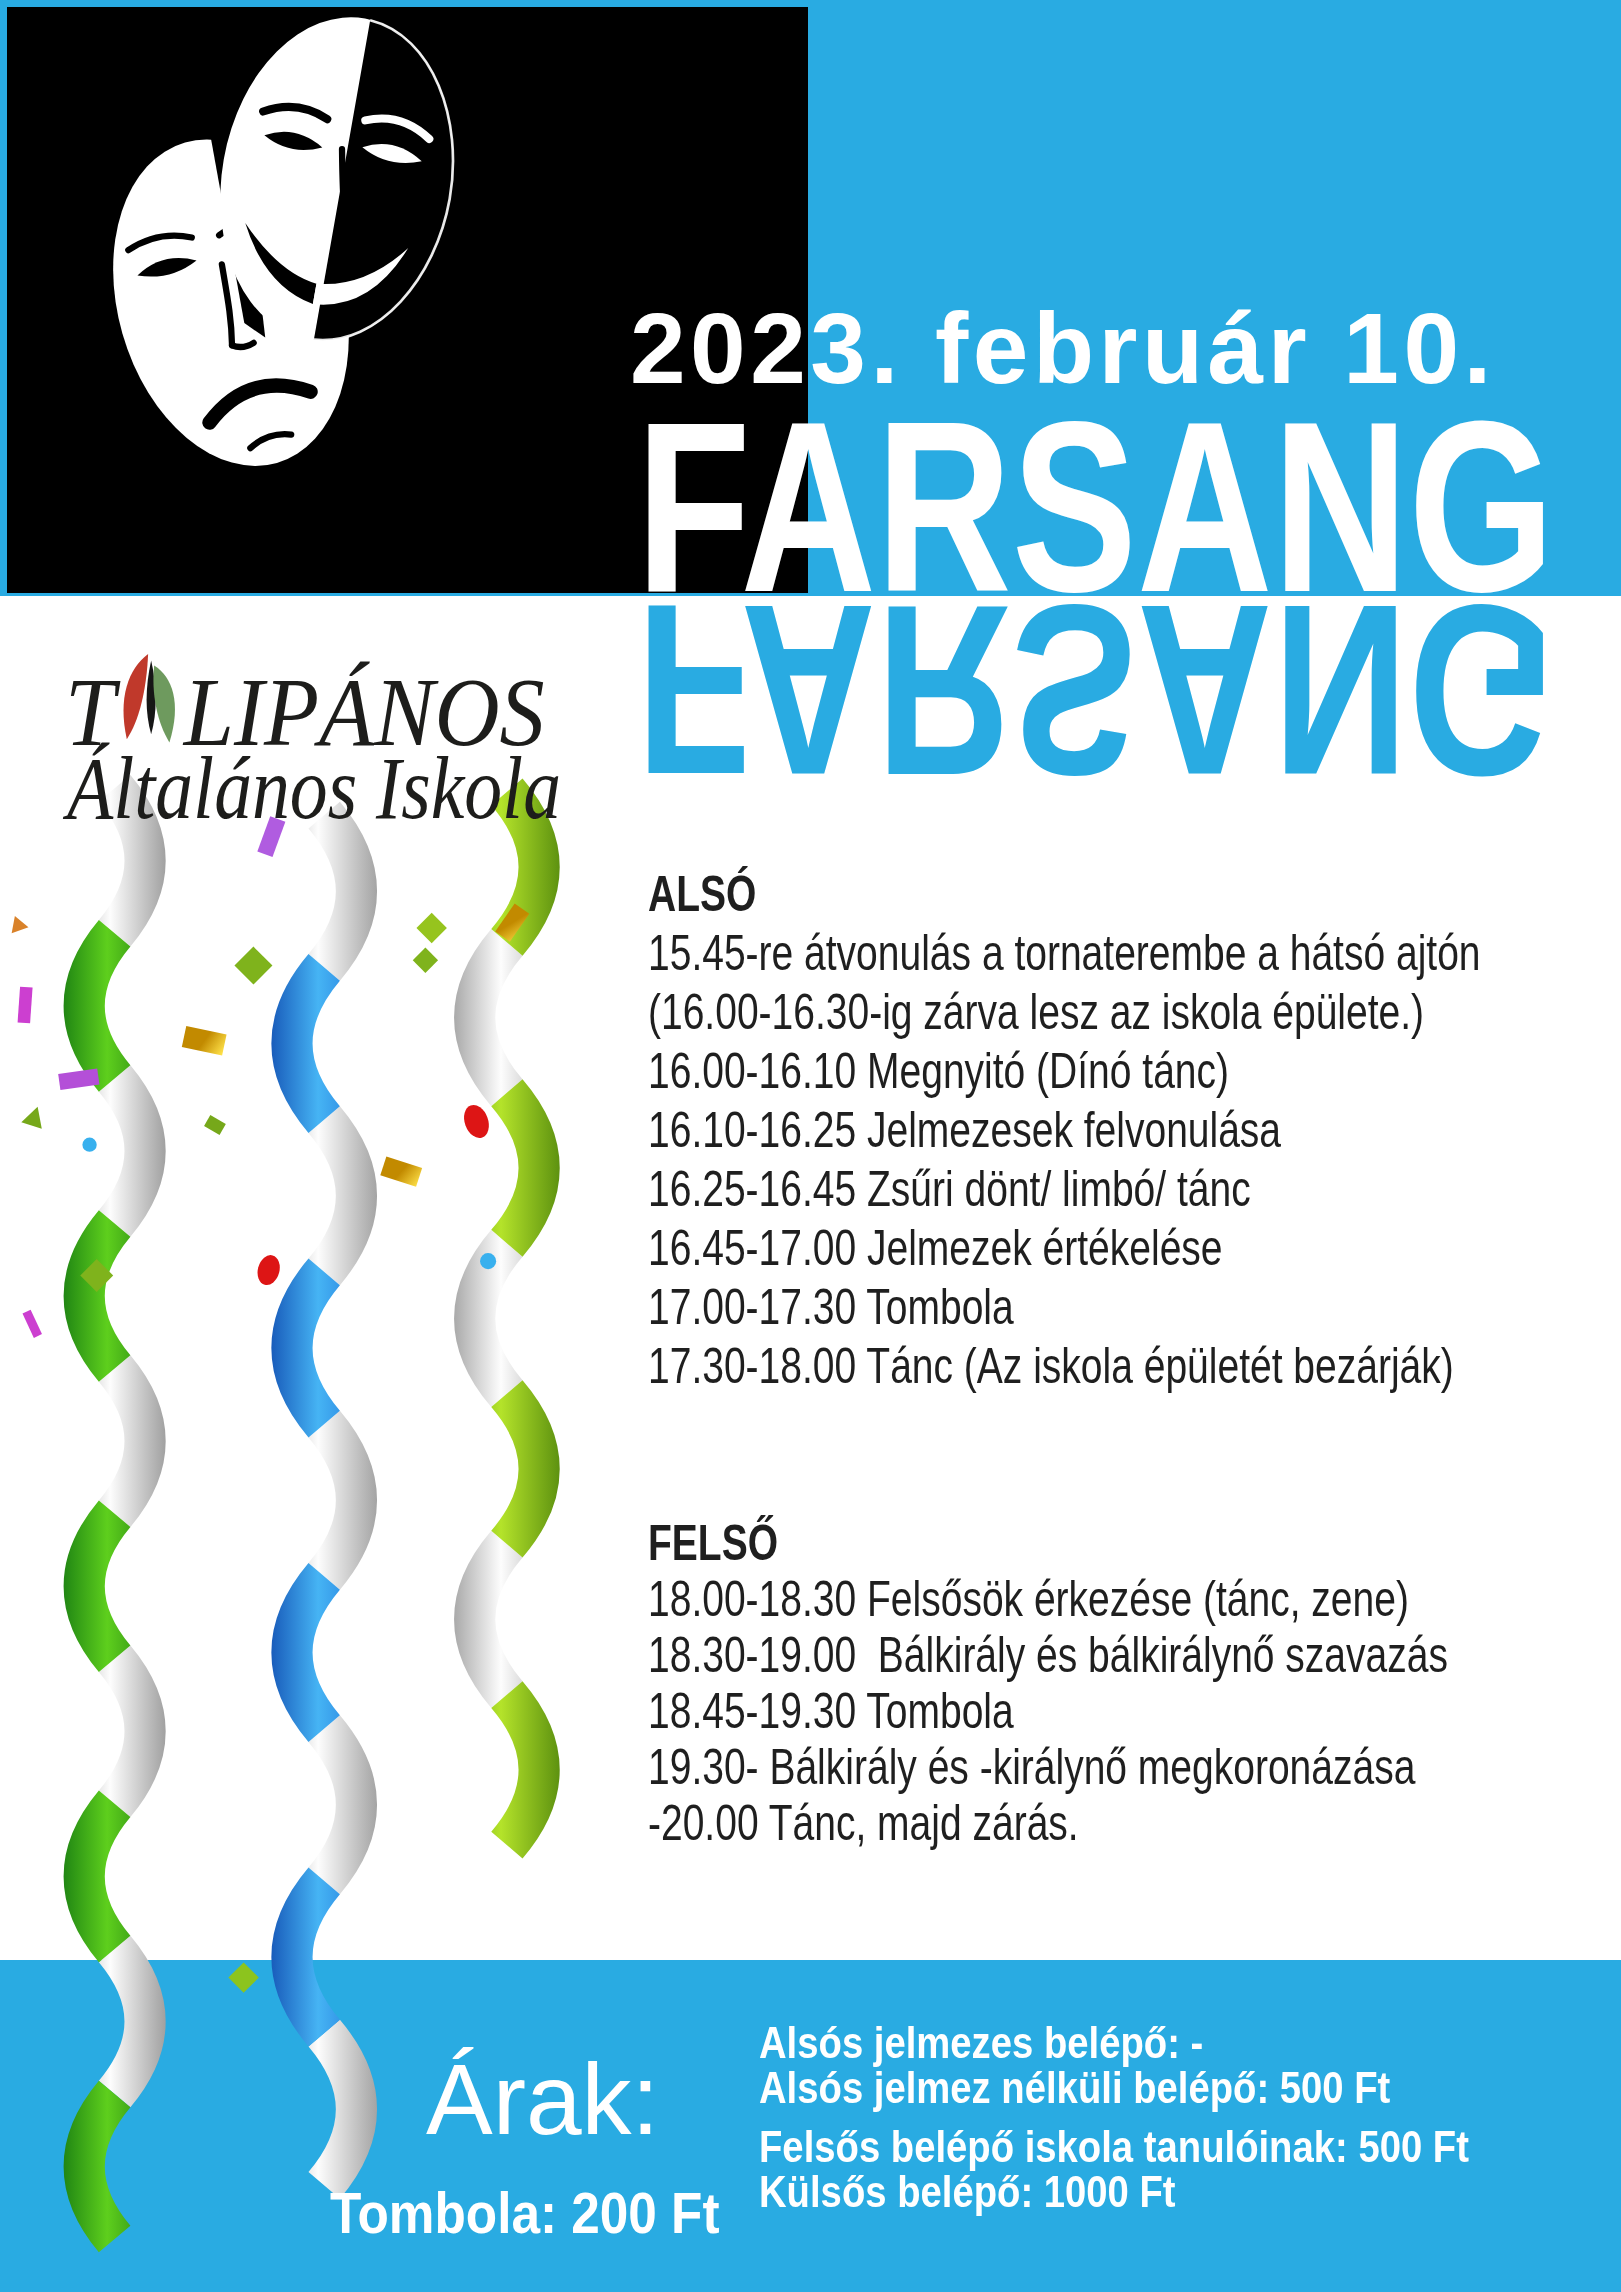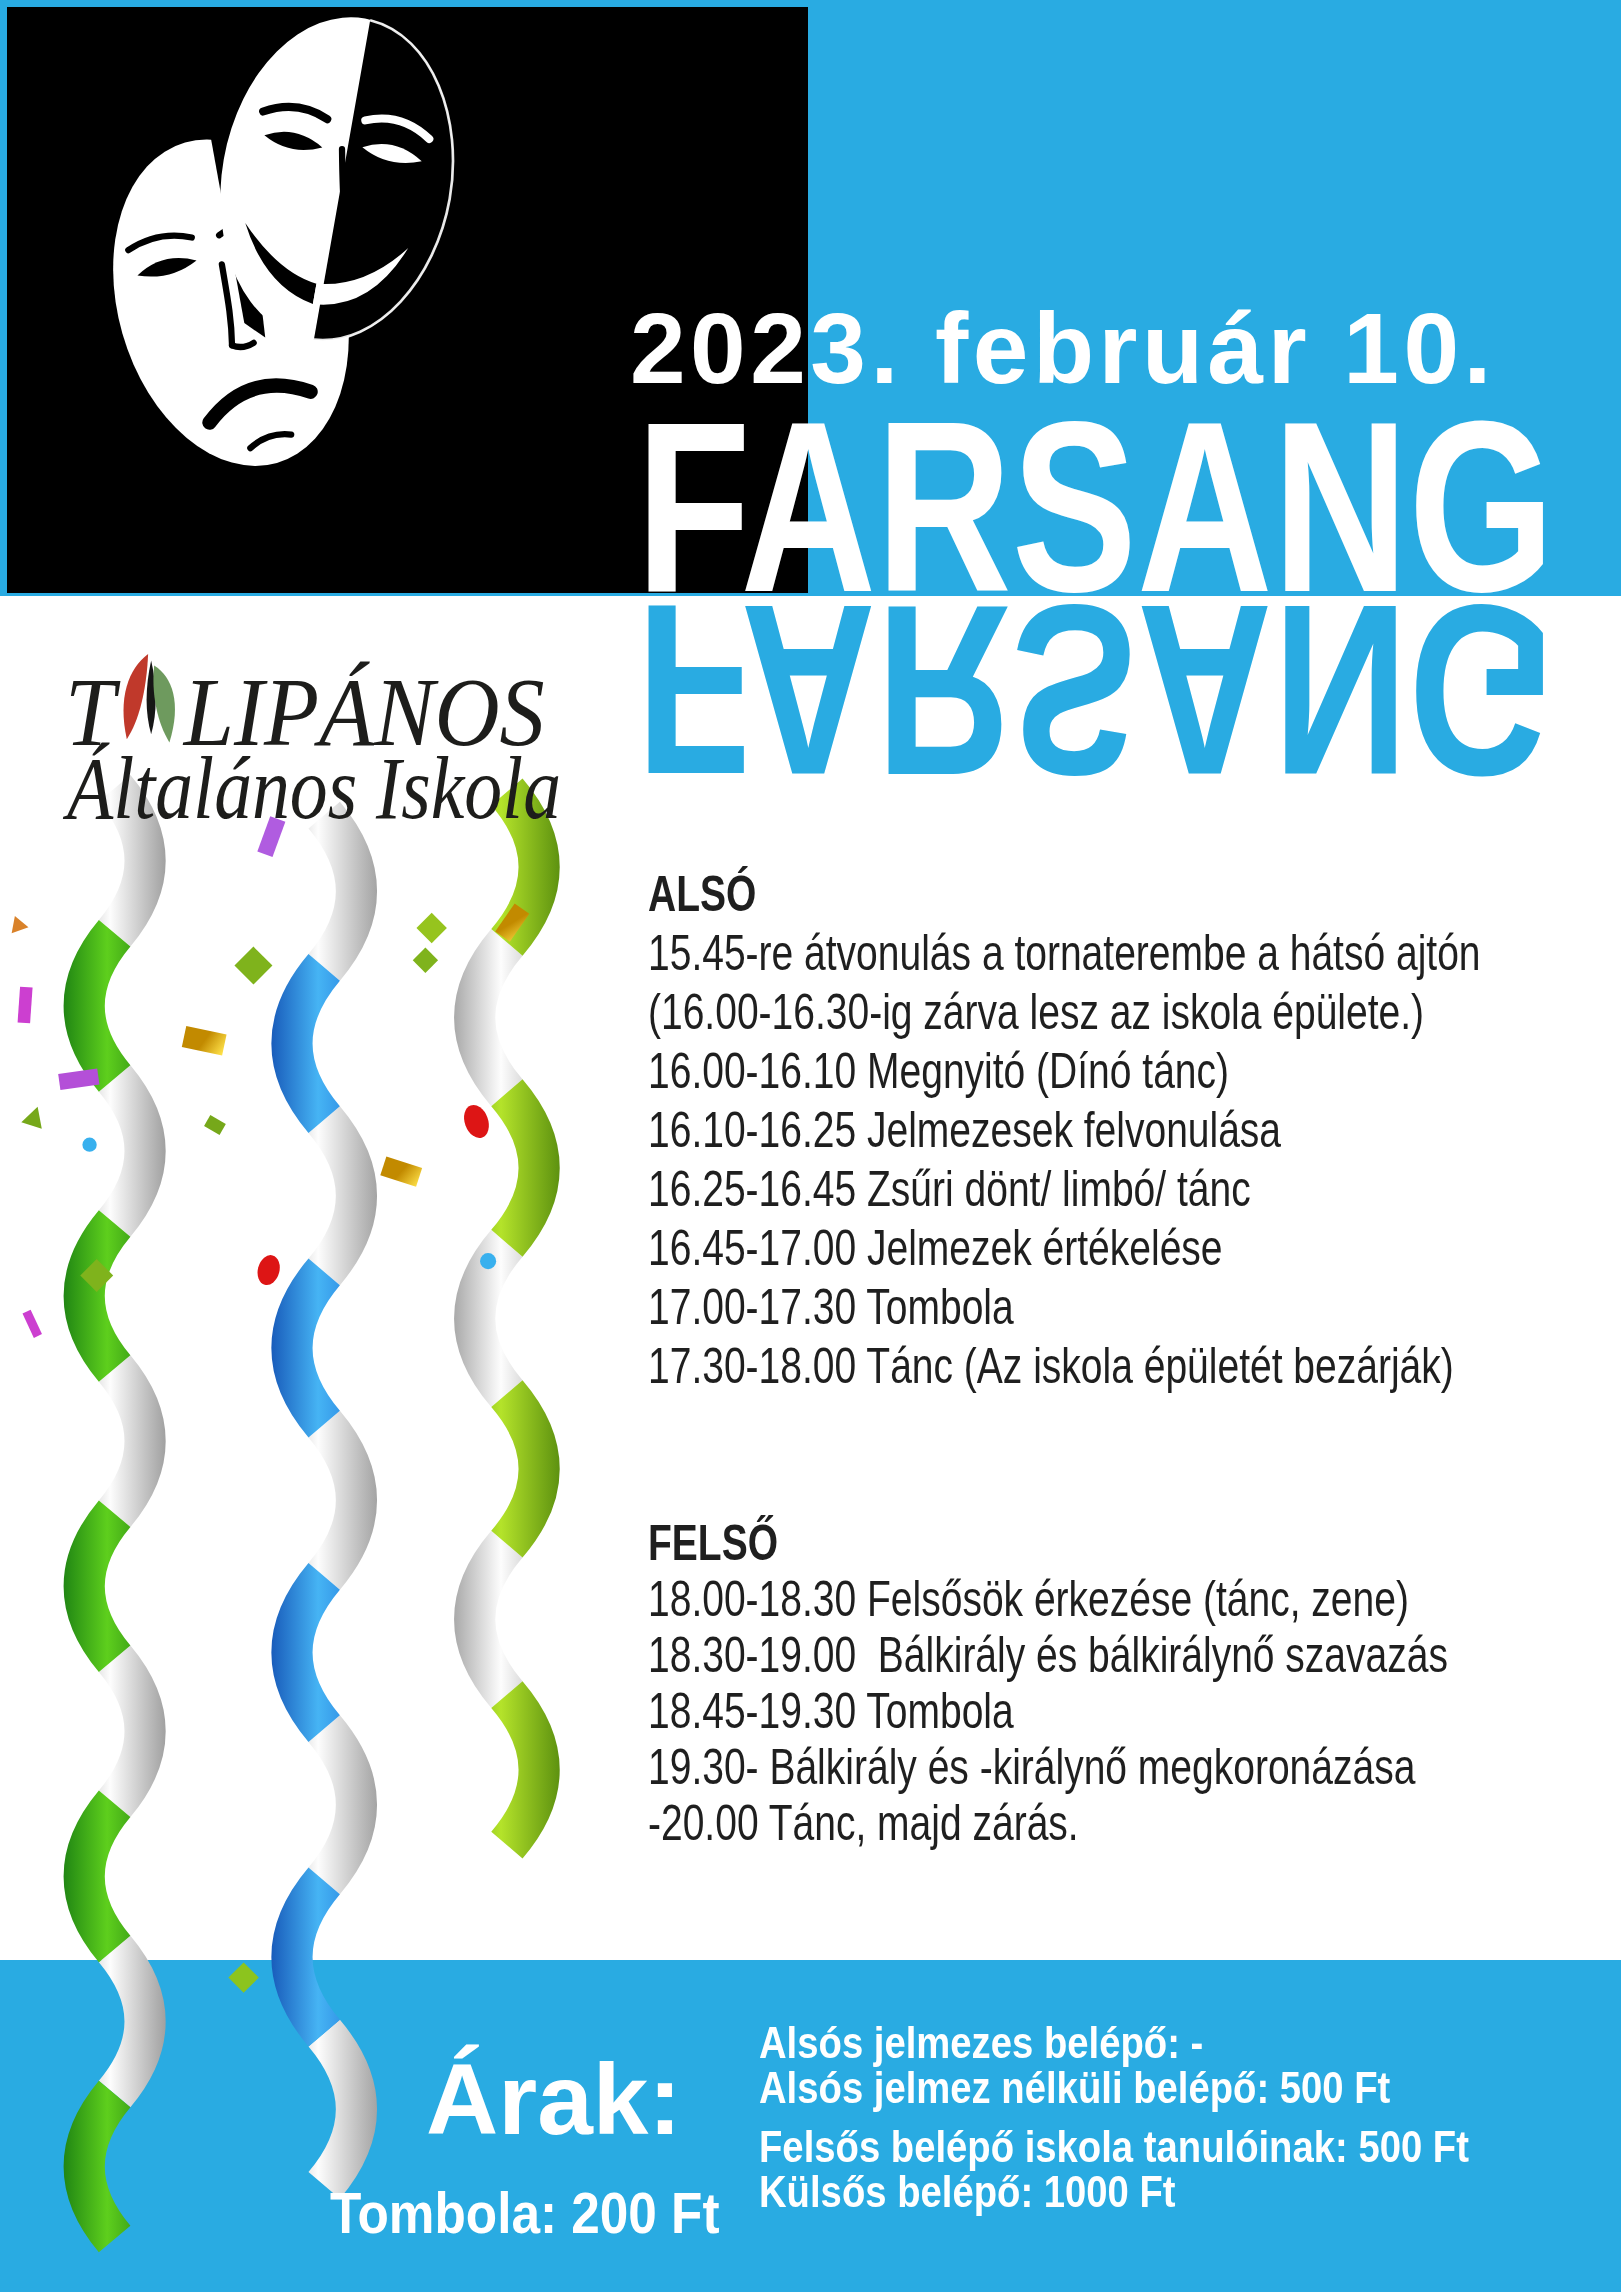--- a/index.html
+++ b/index.html
@@ -23,21 +23,21 @@
   #logo-line1 .lg{display:inline-block;}
   #tulip{display:inline-block;width:72px;height:109px;vertical-align:-10.7px;margin:0 0.9px;}
   #logo-line2{left:67px;top:745px;font-family:"Liberation Serif",serif;font-style:italic;
               font-size:88px;line-height:1;color:#1d1d1b;transform:scale(0.86,1);
               transform-origin:left top;white-space:pre;}
   .sched{left:648px;color:#1f1f1f;transform:scale(0.78,1);transform-origin:left top;}
   .sched div{white-space:pre;}
   #sched-also{top:865px;font-size:50px;line-height:59px;}
   #sched-felso{top:1515px;font-size:50px;line-height:56px;}
   .sched .hdr{font-weight:bold;}
-  #arak{left:426px;top:2049px;font-size:100px;font-weight:bold;color:#fff;line-height:1;white-space:pre;}
+  #arak{left:426px;top:2049px;font-size:100px;font-weight:normal;color:#fff;line-height:1;white-space:pre;}
   #tombola{left:330px;top:2185px;font-size:57px;font-weight:bold;color:#fff;line-height:1;
            transform:scale(0.9,1);transform-origin:left top;white-space:pre;}
   .prices{left:759px;font-size:45px;font-weight:bold;color:#fff;line-height:45px;
           transform:scale(0.85,1);transform-origin:left top;}
   .prices div{white-space:pre;}
   #prices-top{top:2020px;}
   #prices-bottom{top:2124px;}
   #decor-svg{position:absolute;left:0;top:0;pointer-events:none;}
 </style>
 </head>

